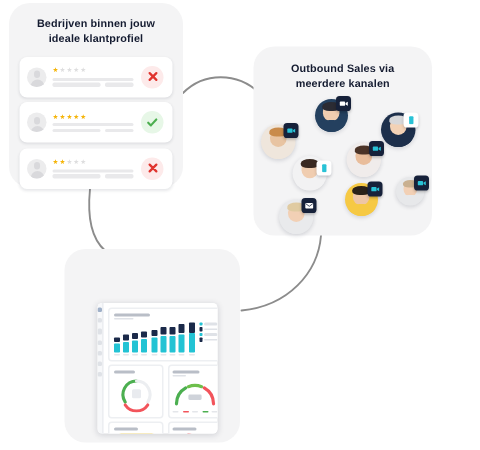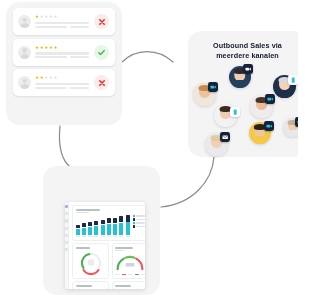--- a/index.html
+++ b/index.html
@@ -64,21 +64,21 @@
   .bar-row{display:flex;gap:3px;}
   .badge{
     width:15px;height:15px;border-radius:50%;
     flex:0 0 auto;margin-left:4px;
     display:flex;align-items:center;justify-content:center;
   }
   .badge.reject{background:#fdeaea;}
   .badge.accept{background:#e7f7e7;}
 
   
-  #card-outbound{left:188px;top:31px;width:119px;height:126px;}
+  #card-outbound{left:169px;top:31px;width:119px;height:126px;}
   #card-outbound .card-title{padding:10px 12px 0;}
   .people{position:absolute;left:0;top:30px;width:119px;height:96px;}
   .person{position:absolute;}
   .face{
     width:100%;height:100%;border-radius:50%;
     box-shadow:0 1px 3px rgba(20,27,48,.16);
     overflow:hidden;position:relative;
   }
   .chan{
     position:absolute;
@@ -132,20 +132,24 @@
 
 <div id="stage">
 
   <svg class="connectors" viewBox="0 0 298 300">
     <path d="M122,62 C136,48 158,48 173,62" fill="none" stroke="#8c8c8c" stroke-width="1.25" stroke-linecap="round"></path>
     <path d="M60,126 C58,146 62,160 70,167" fill="none" stroke="#8c8c8c" stroke-width="1.25" stroke-linecap="round"></path>
     <path d="M214,157 C212,182 192,204 161,207" fill="none" stroke="#8c8c8c" stroke-width="1.25" stroke-linecap="round"></path>
   </svg>
 
   <div class="card" id="card-icp">
+    <div class="card-title">
+      <div>Bedrijven binnen jouw</div>
+      <div>ideale klantprofiel</div>
+    </div>
 
     <div class="icp-list">
 
       <div class="icp-row">
         <div class="avatar-ph"></div>
         <div class="icp-body">
           <div class="stars">
             <span class="star on">★</span>
               <span class="star">★</span>
               <span class="star">★</span>

